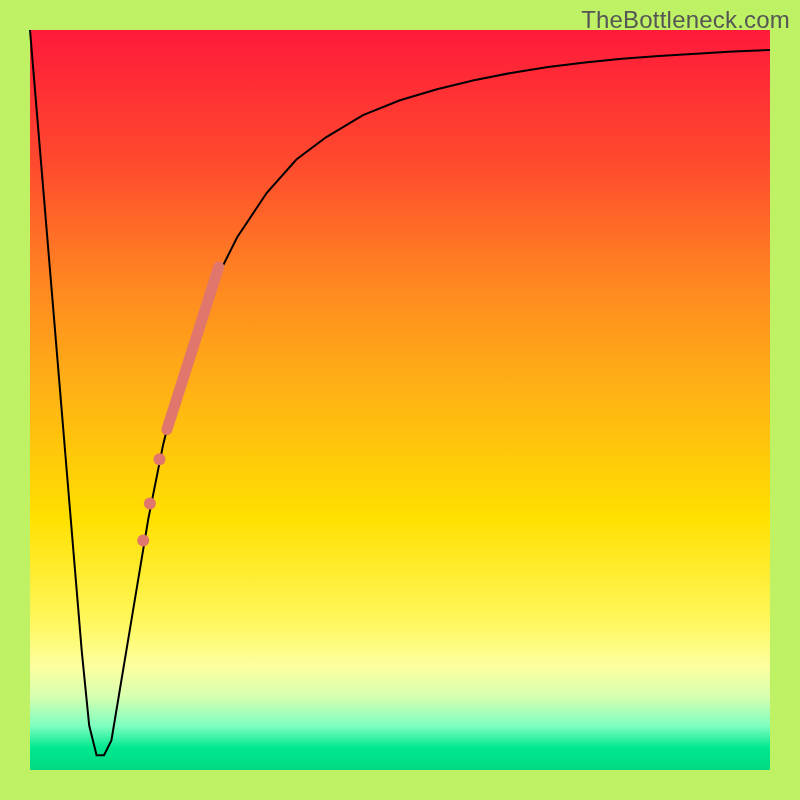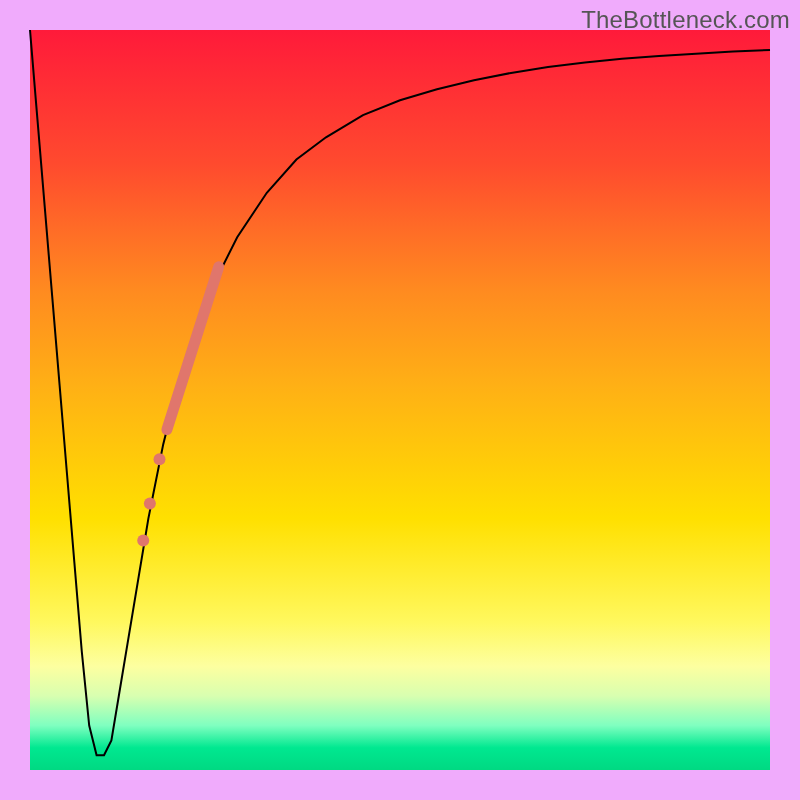--- a/index.html
+++ b/index.html
@@ -7,21 +7,21 @@
     padding: 0;
     width: 800px;
     height: 800px;
     overflow: hidden;
     background: #000;
   }
   .frame {
     position: relative;
     width: 800px;
     height: 800px;
-    background: #f0abfc;
+    background: #bef264;
   }
   .plot-area {
     position: absolute;
     left: 30px;
     top: 30px;
     width: 740px;
     height: 740px;
     background: linear-gradient(to bottom,
       #ff1a3a 0%,
       #ff4a2e 18%,

